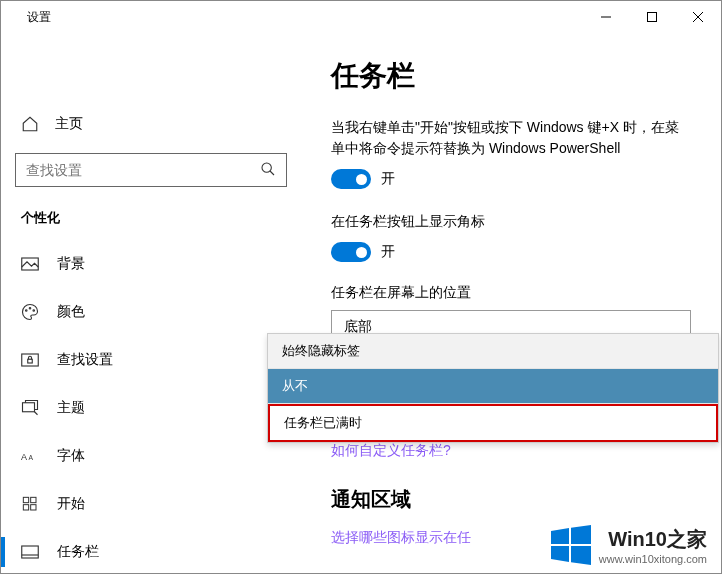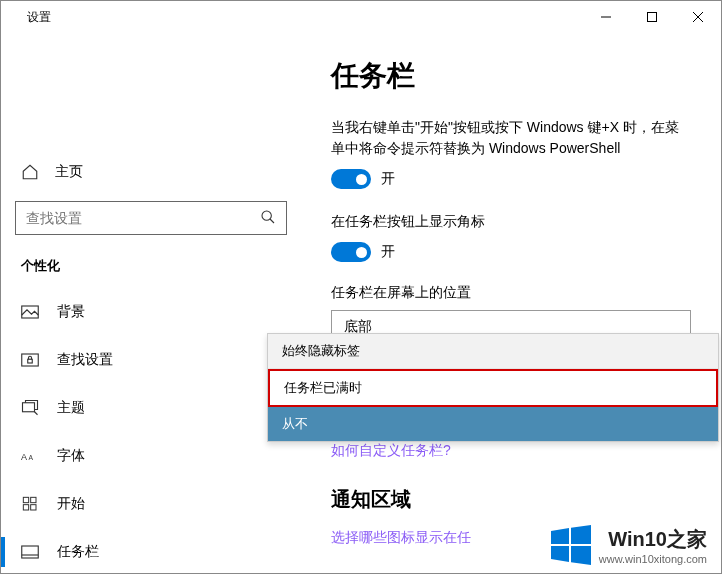--- a/index.html
+++ b/index.html
@@ -254,20 +254,31 @@
     <div class="nav-item">
       <span class="icon">
         <svg width="18" height="14" viewBox="0 0 24 18" fill="none" stroke="#333" stroke-width="1.5">
             <rect x="1" y="1" width="22" height="16"></rect>
             <polyline points="1,13 8,6 14,12 18,8 23,13"></polyline>
           </svg>
       </span>
       <span>背景</span>
     </div>
 
+    <div class="nav-item">
+      <span class="icon">
+        <svg width="18" height="18" viewBox="0 0 24 24" fill="none" stroke="#333" stroke-width="1.5">
+            <path d="M12 2a10 10 0 1 0 0 20c1.5 0 2-1 2-2s-1-1.5-1-2.5 1-1.5 2-1.5h2a5 5 0 0 0 5-5C22 5.5 17.5 2 12 2z"></path>
+            <circle cx="7" cy="10" r="1"></circle>
+            <circle cx="12" cy="7" r="1"></circle>
+            <circle cx="17" cy="10" r="1"></circle>
+          </svg>
+      </span>
+      <span>颜色</span>
+    </div>
 
     <div class="nav-item">
       <span class="icon">
         <svg width="18" height="14" viewBox="0 0 24 18" fill="none" stroke="#333" stroke-width="1.5">
             <rect x="1" y="1" width="22" height="16"></rect>
             <rect x="9" y="8" width="6" height="5"></rect>
             <path d="M10 8 V6 a2 2 0 0 1 4 0 V8"></path>
           </svg>
       </span>
       <span>查找设置</span>
@@ -339,22 +350,22 @@
 
     <div class="link" style="margin-top:100px">如何自定义任务栏?</div>
 
     <div class="section-heading">通知区域</div>
     <div class="link" style="margin-top:0">选择哪些图标显示在任</div>
   </div>
 </div>
 
 <div class="dropdown">
   <div class="dropdown-item">始终隐藏标签</div>
+  <div class="dropdown-item selected">从不</div>
   <div class="dropdown-item highlighted">任务栏已满时</div>
-  <div class="dropdown-item selected">从不</div>
 </div>
 
 <div class="watermark">
   <div class="watermark-logo">
     <svg viewBox="0 0 44 44">
       <polygon points="2,8 20,5 20,21 2,21" fill="#0078d7"></polygon>
       <polygon points="22,4.7 42,2 42,21 22,21" fill="#0078d7"></polygon>
       <polygon points="2,23 20,23 20,39 2,36" fill="#0078d7"></polygon>
       <polygon points="22,23 42,23 42,42 22,39.3" fill="#0078d7"></polygon>
     </svg>

